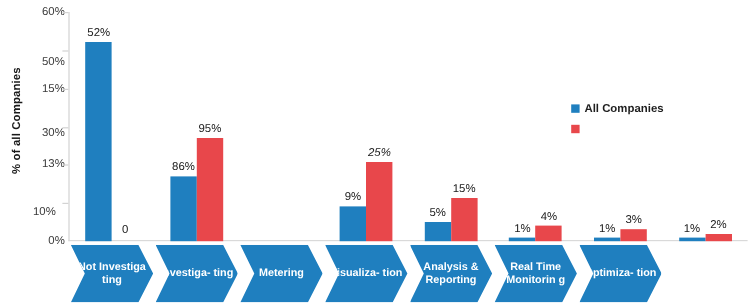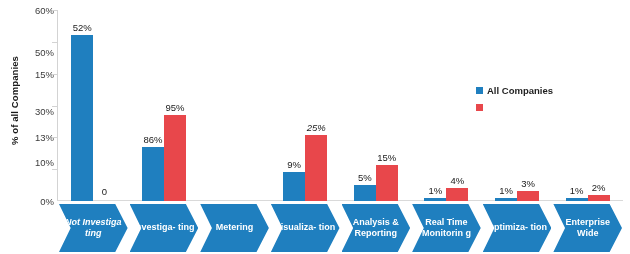--- a/index.html
+++ b/index.html
@@ -186,21 +186,21 @@
   <div id="y-axis-title">
     <span>% of all Companies</span>
   </div>
 
   <div id="y-ticklabels">
       <div class="y-tick-label" style="top: 10px;">60%</div>
       <div class="y-tick-label" style="top: 52px;">50%</div>
       <div class="y-tick-label" style="top: 73.6667px;">15%</div>
       <div class="y-tick-label" style="top: 111px;">30%</div>
       <div class="y-tick-label" style="top: 137.333px;">13%</div>
-      <div class="y-tick-label" style="top: 162px;">10%</div>
+      <div class="y-tick-label" style="top: 177px; text-align: center;">10%</div>
       <div class="y-tick-label" style="top: 201px;">0%</div>
     </div>
   <div id="axis-line"></div>
   <div id="baseline"></div>
 
   <div id="plot">
       <div class="group" style="left: 0px; width: 70.625px;">
         <div class="bars">
           <div class="bar blue" style="width: 22px; height: 165.533px;">
             <div class="bar-label">52%</div>
@@ -270,43 +270,40 @@
             <div class="bar-label">1%</div>
           </div>
           <div class="bar red" style="width: 22px; height: 6.36667px;">
             <div class="bar-label">2%</div>
           </div>
         </div>
       </div>
     </div>
 
   <div id="categories">
-      <div class="chev" style="left: 1px; width: 68.625px; font-style: italic;">
+      <div class="chev" style="left: 1px; width: 68.625px;">
         <span>Not Investiga ting</span>
       </div>
       <div class="chev" style="left: 71.625px; width: 68.625px;">
         <span>Investiga- ting</span>
       </div>
       <div class="chev" style="left: 142.25px; width: 68.625px;">
         <span>Metering</span>
       </div>
       <div class="chev" style="left: 212.875px; width: 68.625px;">
         <span>Visualiza- tion</span>
       </div>
       <div class="chev" style="left: 283.5px; width: 68.625px;">
         <span>Analysis &amp; Reporting</span>
       </div>
       <div class="chev" style="left: 354.125px; width: 68.625px;">
         <span>Real Time Monitorin g</span>
       </div>
       <div class="chev" style="left: 424.75px; width: 68.625px;">
         <span>Optimiza- tion</span>
-      </div>
-      <div class="chev" style="left: 495.375px; width: 68.625px;">
-        <span>Enterprise Wide</span>
       </div>
     </div>
 
   <div id="legend">
       <div class="legend-row">
         <div class="legend-swatch blue"></div>
         <div class="legend-text">All Companies</div>
       </div>
       <div class="legend-row">
         <div class="legend-swatch red"></div>

